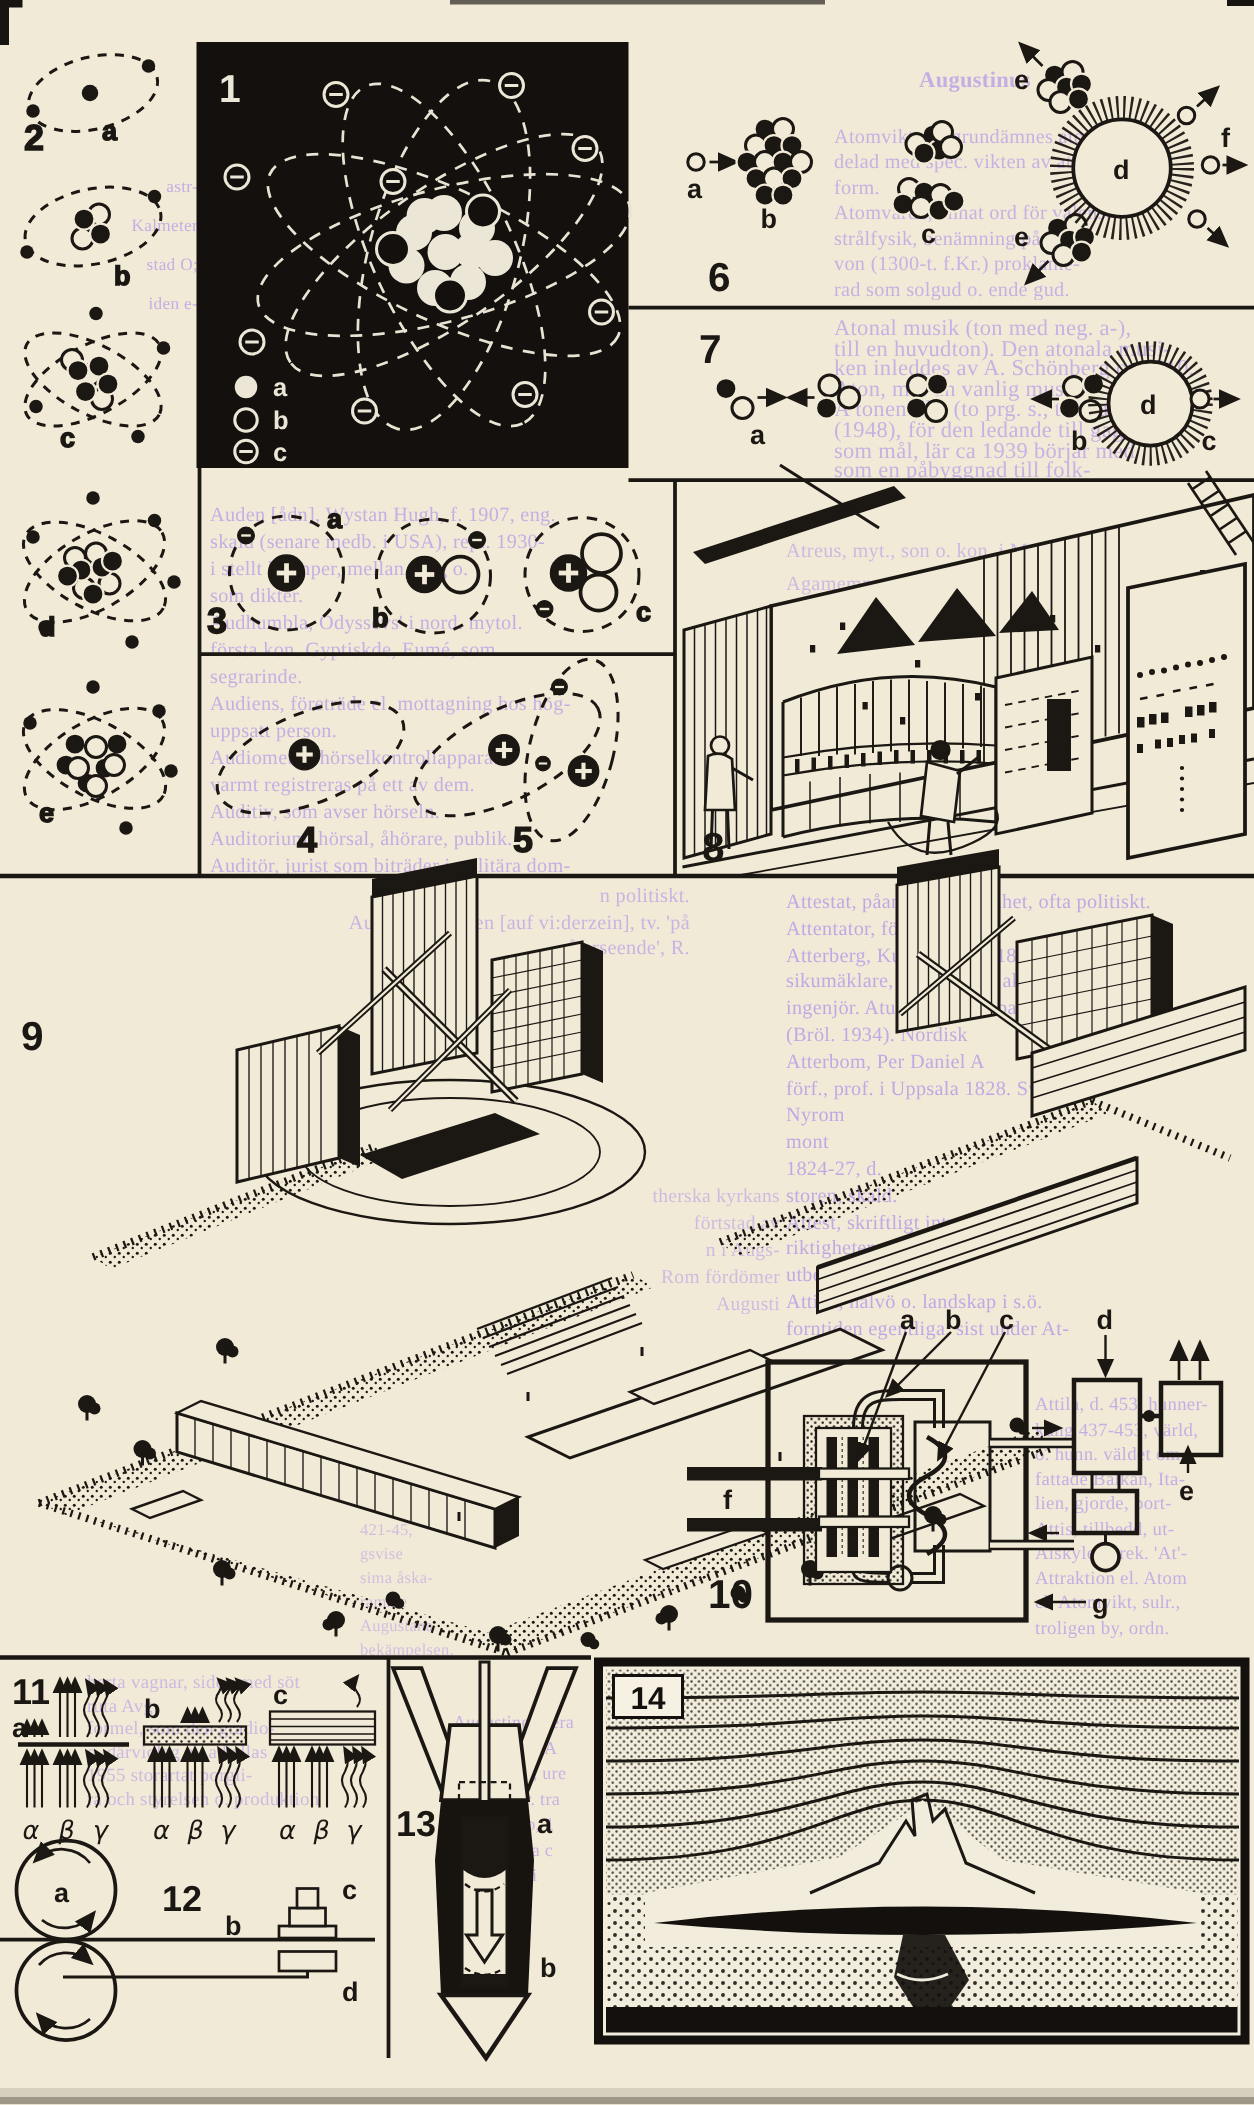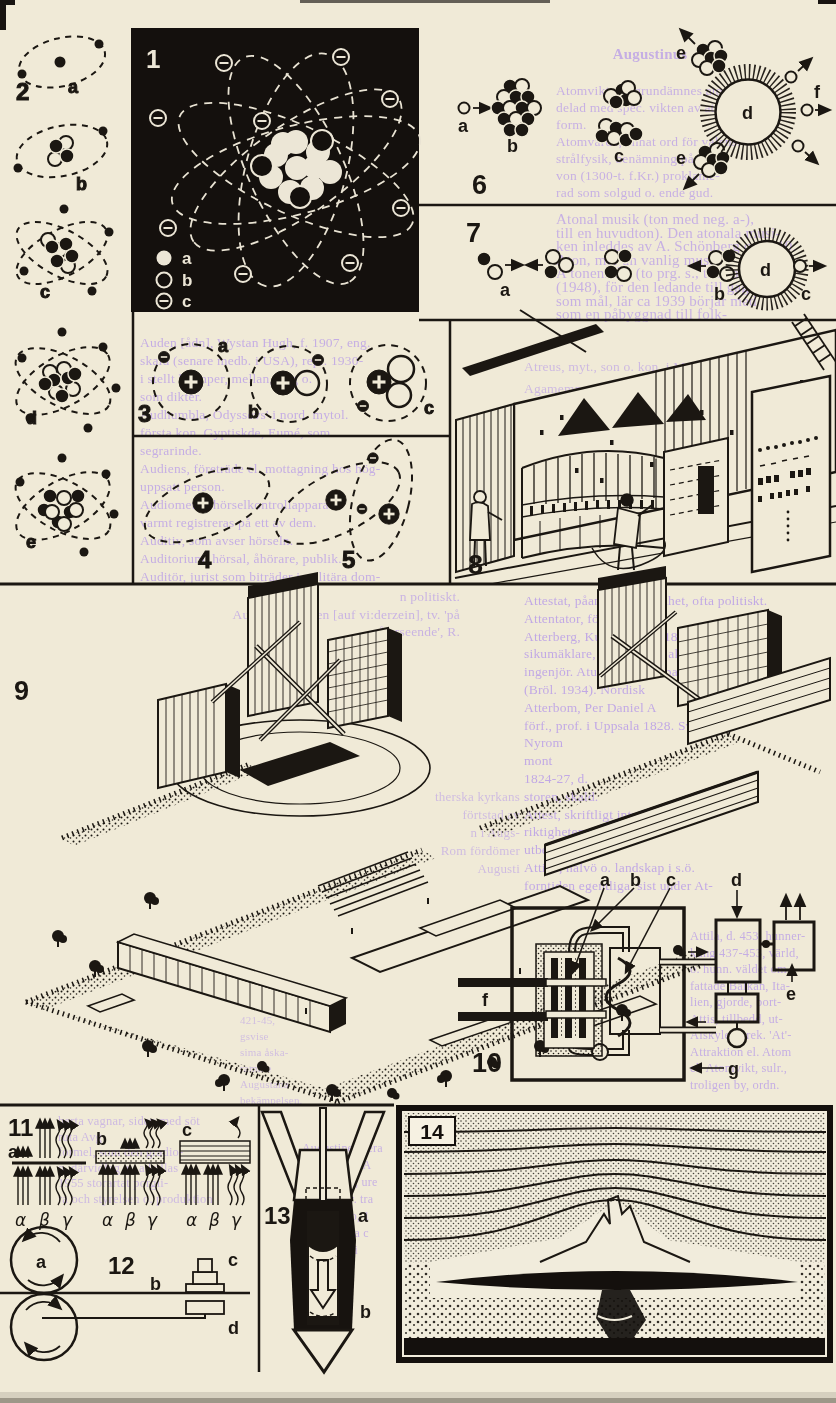--- a/index.html
+++ b/index.html
@@ -74,20 +74,24 @@
 förtstad av
 n i Augs-
 Rom fördömer
 Augusti</div>
   <div class="bleed" style="left:240px;top:1012px;width:220px;font-size:11px;line-height:16px;opacity:.30;">421-45,
 gsvise
 sima åska-
 ramme
 Augustana
 bekämpelsen.</div>
+  <div class="bleed" style="left:84px;top:112px;width:48px;font-size:11.5px;line-height:26px;opacity:.42;text-align:right;">astr-
+Kalmeter
+stad O;
+iden e-</div>
   <div class="bleed" style="left:140px;top:334px;width:294px;font-size:13.5px;line-height:18px;opacity:.42;">Auden [ådn], Wystan Hugh, f. 1907, eng.
 skald (senare medb. i USA), repr. 1930-
 i stellt kramper, mellan, mig o.
 som dikter.
 Audhumbla, Odyssevs' i nord. mytol.
 första kon. Gyptiskde, Eumé, som
 segrarinde.
 Audiens, företräde el. mottagning hos hög-
 uppsatt person.
 Audiometer, hörselkontrollapparat

